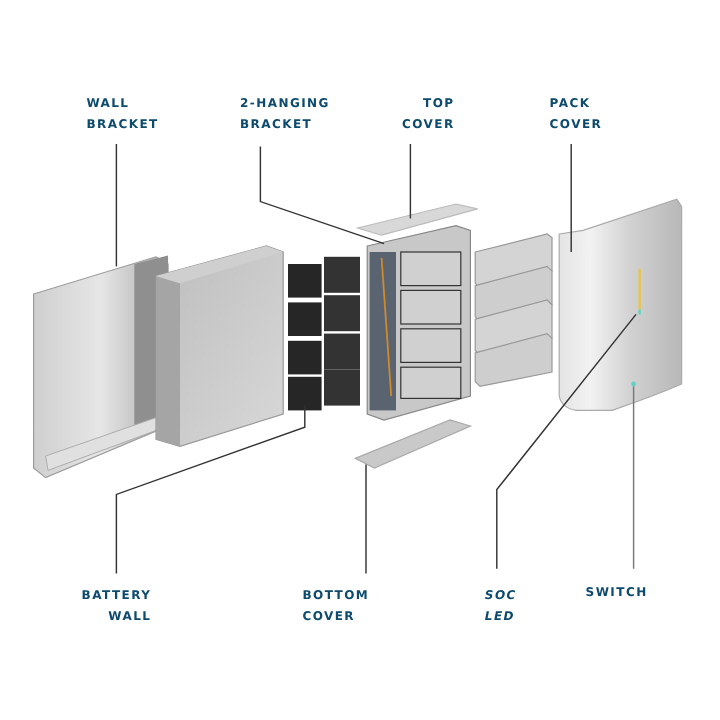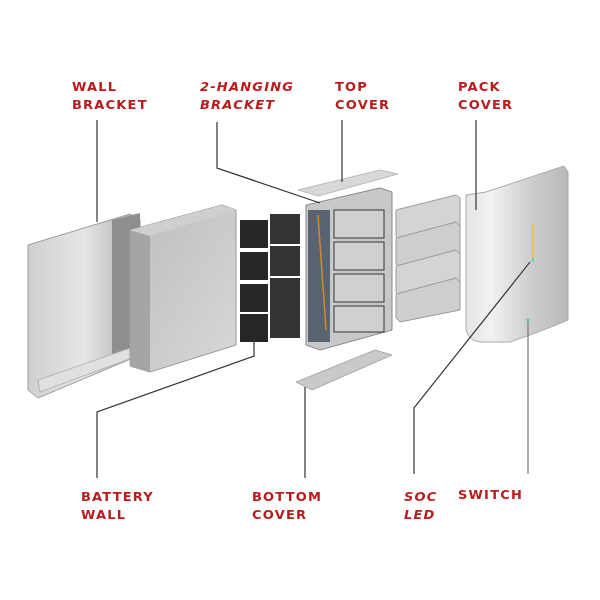--- a/index.html
+++ b/index.html
@@ -1,17 +1,17 @@
 <!DOCTYPE html>
 <html><head>
 <meta charset="utf-8">
 <style>
   html,body{margin:0;padding:0;background:#fff;}
   #stage{position:relative;width:600px;height:600px;overflow:hidden;background:#fff;font-family:"DejaVu Sans","Liberation Sans",sans-serif;}
-  .lbl{position:absolute;font-weight:bold;font-size:13px;line-height:18px;letter-spacing:1.2px;color:#b91c1c;white-space:nowrap;}
+  .lbl{position:absolute;font-weight:bold;font-size:10px;line-height:18px;letter-spacing:1.2px;color:#0c4a6e;white-space:nowrap;}
   svg{position:absolute;left:0;top:0;}
 </style>
 </head>
 <body>
 
 <div id="stage">
 
 <svg width="600" height="600" viewBox="0 0 600 600">
   <defs>
     <linearGradient id="gMetal" x1="0" y1="0" x2="1" y2="0">
@@ -91,41 +91,41 @@
     <polyline points="305,387 305,478"></polyline>
     <polyline points="530,262 414,408 414,474"></polyline>
     <polyline points="528,322 528,474" stroke="#777"></polyline>
   </g>
 </svg>
 
 <div class="lbl" style="left:72px;top:78px;">
   <div>WALL</div>
   <div>BRACKET</div>
 </div>
-<div class="lbl" style="left:200px;top:78px;font-style:italic;">
+<div class="lbl" style="left:200px;top:78px;">
   <div>2-HANGING</div>
   <div>BRACKET</div>
 </div>
-<div class="lbl" style="left:335px;top:78px;">
+<div class="lbl" style="left:335px;top:78px;text-align:right;">
   <div>TOP</div>
   <div>COVER</div>
 </div>
 <div class="lbl" style="left:458px;top:78px;">
   <div>PACK</div>
   <div>COVER</div>
 </div>
-<div class="lbl" style="left:81px;top:488px;">
+<div class="lbl" style="left:68px;top:488px;text-align:right;">
   <div>BATTERY</div>
   <div>WALL</div>
 </div>
 <div class="lbl" style="left:252px;top:488px;">
   <div>BOTTOM</div>
   <div>COVER</div>
 </div>
 <div class="lbl" style="left:404px;top:488px;font-style:italic;">
   <div>SOC</div>
   <div>LED</div>
 </div>
-<div class="lbl" style="left:458px;top:486px;">
+<div class="lbl" style="left:488px;top:486px;">
   <div>SWITCH</div>
 </div>
 
 </div>
 
 </body></html>

